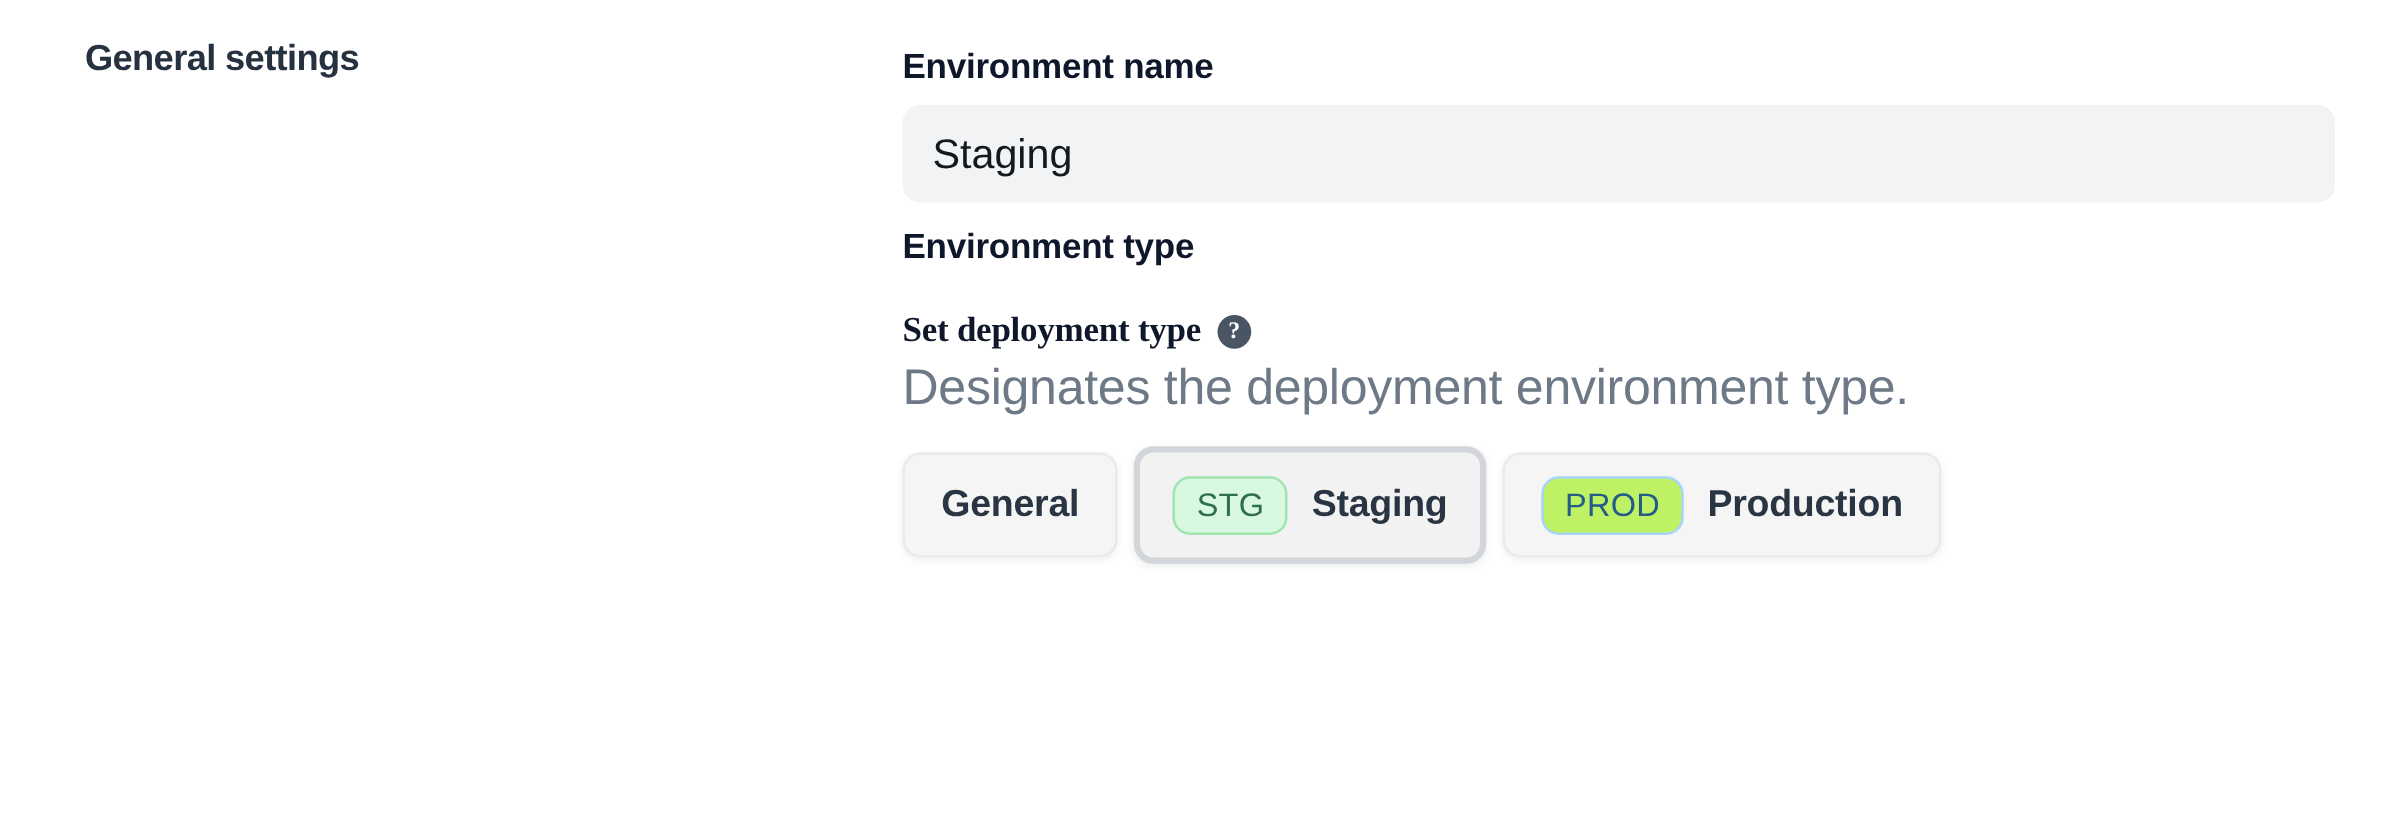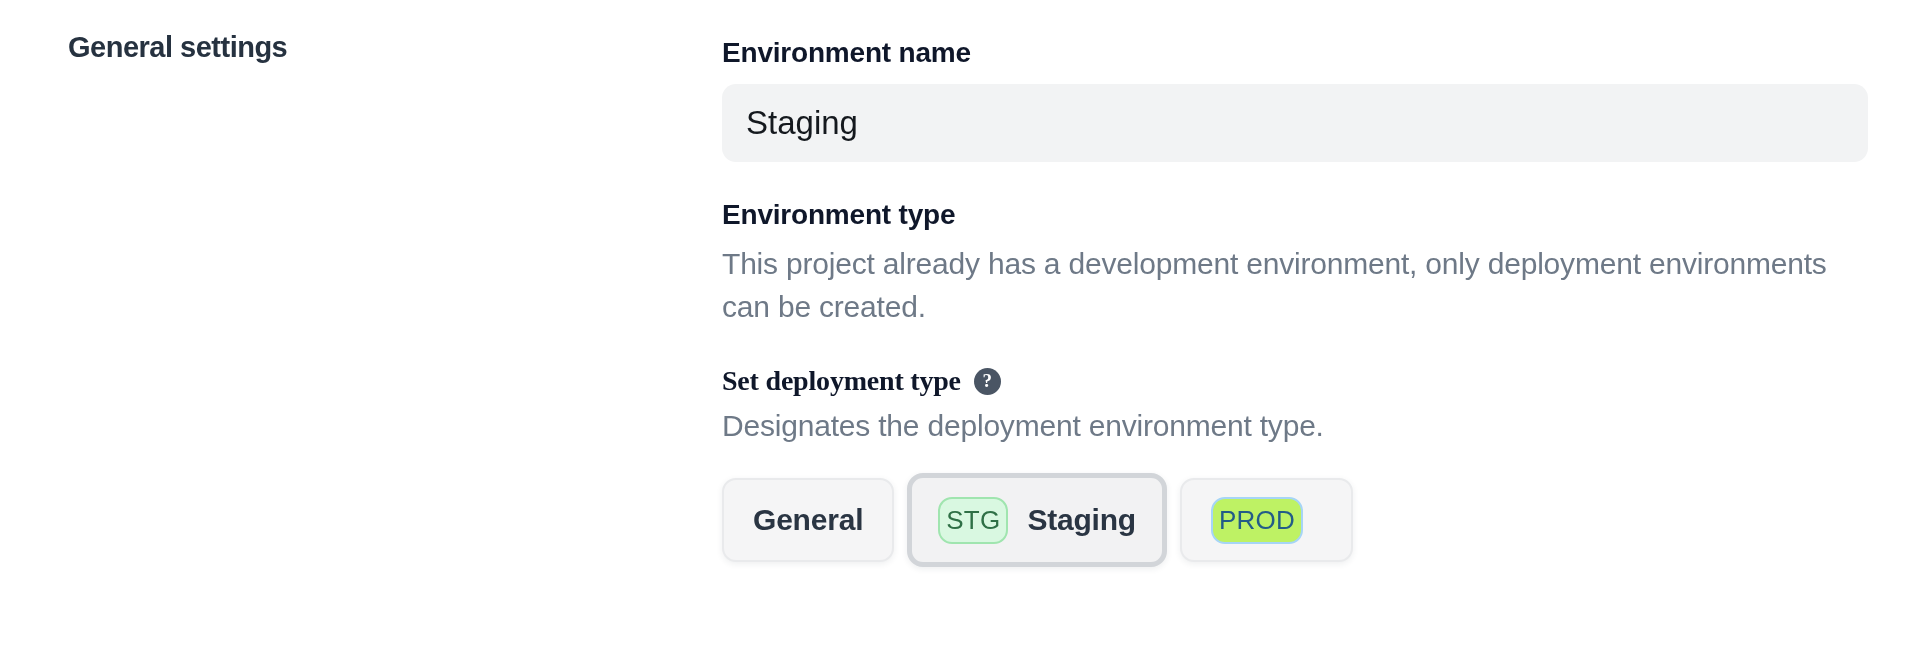--- a/index.html
+++ b/index.html
@@ -42,21 +42,21 @@
     margin-top: 16px;
     background: #f2f3f4;
     border: none;
     outline: none;
     border-radius: 14px;
     padding: 0 24px;
     font-family: "Liberation Sans", sans-serif;
     font-size: 33px;
     color: #15191e;
   }
-  .field-env-type { margin-top: 38px; }
+  .field-env-type { margin-top: 20px; }
   .help-text {
     margin-top: 12px;
     font-size: 30px;
     line-height: 43px;
     color: #6e7987;
     letter-spacing: -0.2px;
     max-width: 1146px;
   }
   .label-row {
     margin-top: 38px;
@@ -73,21 +73,21 @@
     font-size: 19px;
     font-weight: 700;
     display: inline-flex;
     align-items: center;
     justify-content: center;
     cursor: pointer;
     user-select: none;
   }
   .description-text {
     margin-top: 9px;
-    font-size: 30px;
+    font-size: 40px;
     line-height: 42px;
     color: #6e7987;
     letter-spacing: -0.2px;
   }
   .options-row {
     margin-top: 26px;
     display: flex;
     align-items: center;
     gap: 13px;
   }
@@ -112,21 +112,21 @@
     border: 5px solid #d2d5d9;
     border-radius: 16px;
     background: #f2f2f3;
     padding: 0 26px;
   }
   .option-badge {
     display: inline-flex;
     align-items: center;
     justify-content: center;
     height: 47px;
-    padding: 0 6px;
+    padding: 0 17px;
     border: 2px solid transparent;
     border-radius: 14px;
     font-size: 26px;
     font-weight: 400;
     letter-spacing: 0.2px;
     margin-right: 19px;
   }
 </style>
 </head>
 <body>
@@ -139,21 +139,20 @@
 
   <div class="right-col">
 
     <div class="field-env-name">
       <div class="field-label">Environment name</div>
       <input class="text-input" type="text" value="Staging" style="">
     </div>
 
     <div class="field-env-type">
       <div class="field-label">Environment type</div>
-      <div class="help-text">This project already has a development environment, only deployment environments can be created.</div>
     </div>
 
     <div>
       <div class="label-row">
         <span class="field-label">Set deployment type</span>
         <span class="help-icon">?</span>
       </div>
       <div class="description-text">Designates the deployment environment type.</div>
 
       <div class="options-row">
@@ -162,19 +161,20 @@
           <span>General</span>
         </button>
 
         <button class="option-button selected">
           <span class="option-badge" style="background: rgb(217, 248, 225); border-color: rgb(160, 229, 175); color: rgb(47, 112, 70);">STG</span>
           <span>Staging</span>
         </button>
 
         <button class="option-button">
           <span class="option-badge" style="background: #bef264; border-color: rgb(166, 213, 246); color: rgb(35, 92, 136);">PROD</span>
+          <span>Production</span>
         </button>
 
       </div>
     </div>
 
   </div>
 </div>
 
 </body></html>

